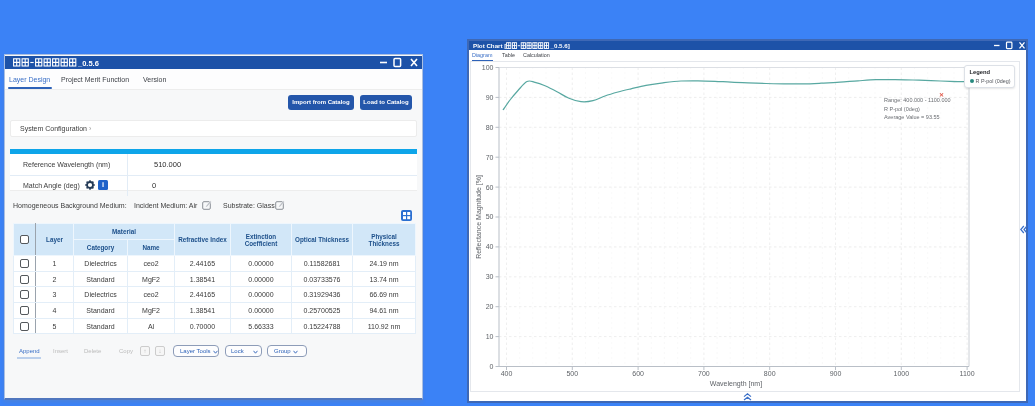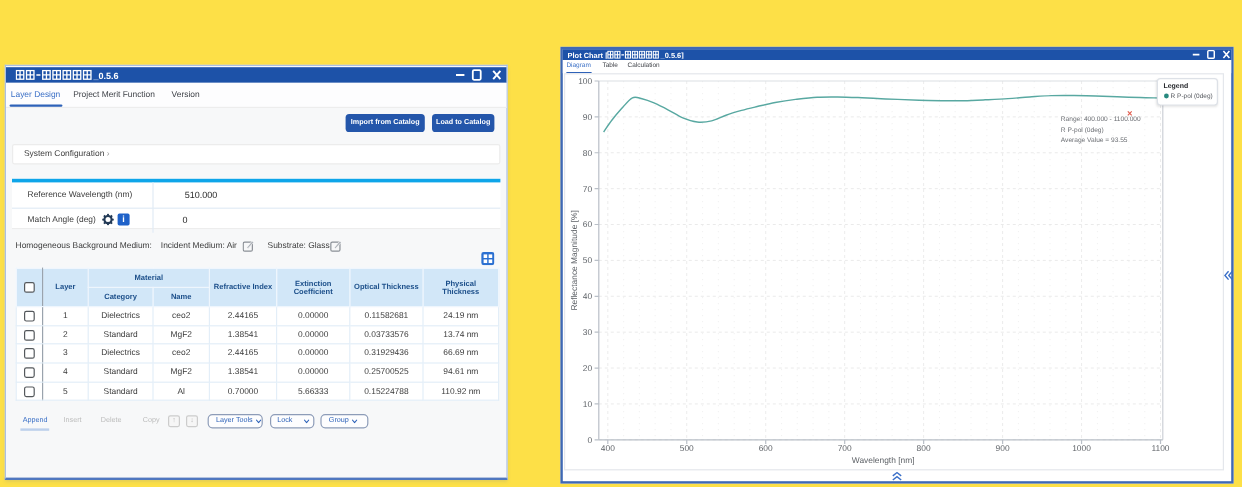--- a/index.html
+++ b/index.html
@@ -1,18 +1,18 @@
 <!DOCTYPE html>
 <html><head>
 <meta charset="utf-8">
 <style>
 * { margin:0; padding:0; box-sizing:border-box; }
 html,body { width:1035px; height:406px; background:#fff; overflow:hidden;
   font-family:"Liberation Sans", sans-serif; }
-#stage { position:relative; width:1035px; height:406px; background:#fde047;padding-left:20px; }
+#stage { position:relative; width:1035px; height:406px; background:#3b82f6;padding-left:20px; }
 
 
 #lw { position:absolute; left:4px; top:54px; width:419px; height:346px;
   border:1px solid #aabfe2; border-bottom:2px solid #5077bf;
   background:#f7f8f9; box-shadow:0 2px 3px rgba(120,130,150,.25); }
 #lw-tb { position:absolute; left:0; top:1px; width:417px; height:13px; background:#1d52a8; }
 #lw-tb .ttl { position:absolute; left:8px; top:2px; }
 .winbtn { position:absolute; top:0; }
 #lw-tabs { position:absolute; left:0; top:14px; width:417px; height:21px; background:#fdfdfe;
   border-bottom:1px solid #ededed; }
@@ -21,21 +21,21 @@
 #tab1u { position:absolute; left:3px; top:17.5px; width:44px; height:2px; background:#2e62b8; border-radius:1px; }
 .topbtn { position:absolute; top:40px; height:15px; background:#2456aa; border-radius:3px;
   color:#fff; font-size:6px; font-weight:bold; text-align:center; line-height:15px; }
 #btn-import { left:283px; width:66px; }
 #btn-load { left:355px; width:52px; }
 #sysconf { position:absolute; left:5px; top:65px; width:407px; height:17px; background:#fff;
   border:1px solid #ececec; border-radius:2px; font-size:7px; color:#3c3c3c; line-height:15px;
   padding-left:9px; }
 #sysconf .chev { color:#9a9a9a; font-size:7px; }
 #rows { position:absolute; left:5px; top:94px; width:407px; height:42px; background:#fff;
-  border-top:3px solid #0ea5e9; border-bottom:1px solid #ededed; }
+  border-top:5px solid #0ea5e9; border-bottom:1px solid #ededed; }
 #rows .vline { position:absolute; left:116.5px; top:0; width:1px; height:42px; background:#e2ecf6; }
 #rows .hline { position:absolute; left:0; top:21px; width:407px; height:1px; background:#e2ecf6; }
 .rlbl { position:absolute; left:13px; font-size:7px; color:#3c3c3c; }
 .rval { position:absolute; font-size:7.5px; color:#2c2c2c; }
 #homog { position:absolute; left:8px; top:145px; width:405px; height:12px; font-size:7px; color:#3c3c3c; }
 #homog span { position:absolute; top:2px; white-space:nowrap; }
 #gridicon { position:absolute; left:396px; top:155px; width:11px; height:11px; }
 
 
 #tbl { position:absolute; left:8px; top:168px; border-collapse:collapse; table-layout:fixed;

